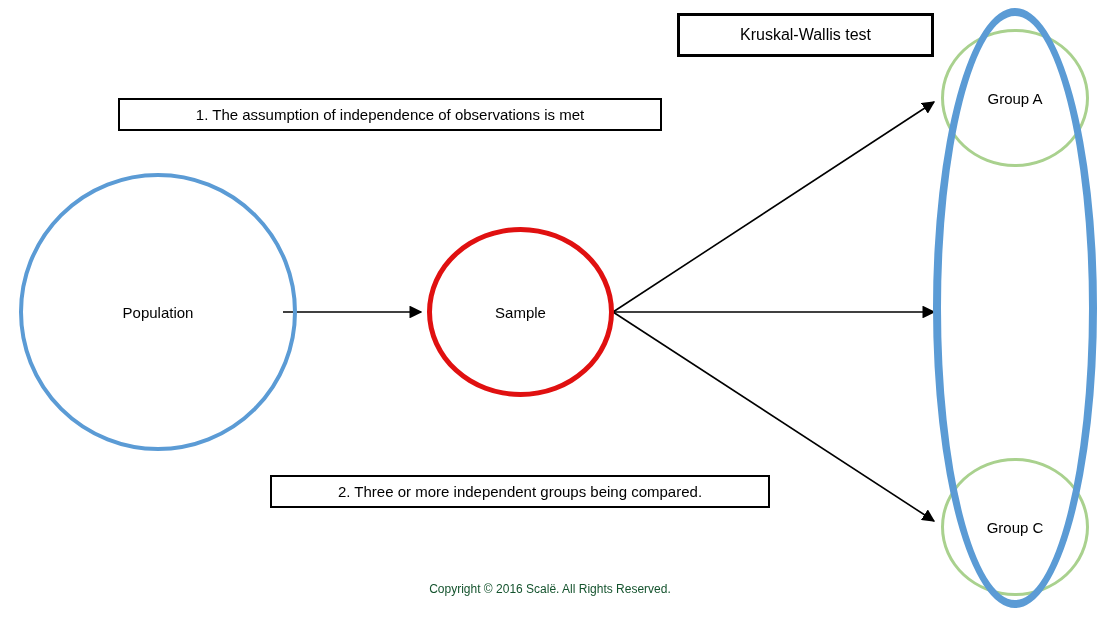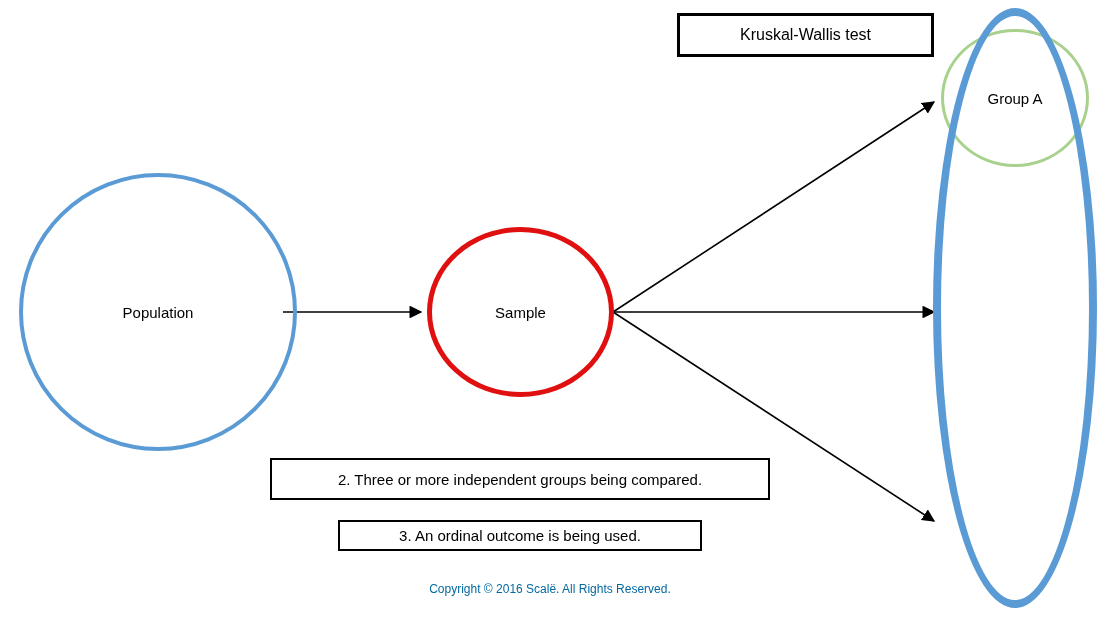--- a/index.html
+++ b/index.html
@@ -56,26 +56,26 @@
     border: 8px solid var(--ellipse-blue);
     border-radius: 50%;
     background: transparent;
   }
   .copyright {
     position: absolute;
     left: 0; top: 582px;
     width: 1100px;
     text-align: center;
     font-size: 12px;
-    color: #0369a1;
+    color: #14532d;
   }
   
   .pos-title { left: 677px; top: 13px;  width: 257px; height: 44px; }
   .pos-box1  { left: 118px; top: 98px;  width: 544px; height: 33px; }
-  .pos-box2  { left: 270px; top: 458px; width: 500px; height: 42px; }
+  .pos-box2  { left: 270px; top: 475px; width: 500px; height: 33px; }
   .pos-box3  { left: 338px; top: 520px; width: 364px; height: 31px; }
   .pos-pop   { left: 19px;   top: 173px; width: 278px; height: 278px; }
   .pos-samp  { left: 427px; top: 227px; width: 187px; height: 170px; }
   .pos-ga    { left: 941px; top: 29px;  width: 148px; height: 138px; }
   .pos-gb    { left: 941px; top: 245px; width: 148px; height: 134px; }
   .pos-gc    { left: 941px; top: 458px; width: 148px; height: 138px; }
 </style>
 </head>
 <body>
 
@@ -90,36 +90,39 @@
     <line x1="283" y1="312" x2="421" y2="312" stroke="#000000" stroke-width="1.6" marker-end="url(#arrowhead)"></line>
     <line x1="613" y1="312" x2="934" y2="102" stroke="#000000" stroke-width="1.6" marker-end="url(#arrowhead)"></line>
     <line x1="613" y1="312" x2="934" y2="312" stroke="#000000" stroke-width="1.6" marker-end="url(#arrowhead)"></line>
     <line x1="613" y1="312" x2="934" y2="521" stroke="#000000" stroke-width="1.6" marker-end="url(#arrowhead)"></line>
   </svg>
 
   <div class="box title-box pos-title">
     <span>Kruskal-Wallis test</span>
   </div>
 
+  <div class="box pos-box1">
+    <span>1. The assumption of independence of observations is met</span>
+  </div>
   <div class="box pos-box2">
     <span>2. Three or more independent groups being compared.</span>
-  </div>
-  <div class="box pos-box3">
-    <span>3. An ordinal outcome is being used.</span>
   </div>
 
   <div class="circle population pos-pop">
     <span>Population</span>
   </div>
 
   <div class="circle sample pos-samp">
     <span>Sample</span>
   </div>
 
   <div class="circle group pos-ga">
     <span>Group A</span>
   </div>
+  <div class="circle group pos-gc">
+    <span>Group C</span>
+  </div>
 
   <div class="big-ellipse"></div>
 
   <div class="copyright">Copyright © 2016 Scalë. All Rights Reserved.</div>
 
 </div>
 
 </body></html>

